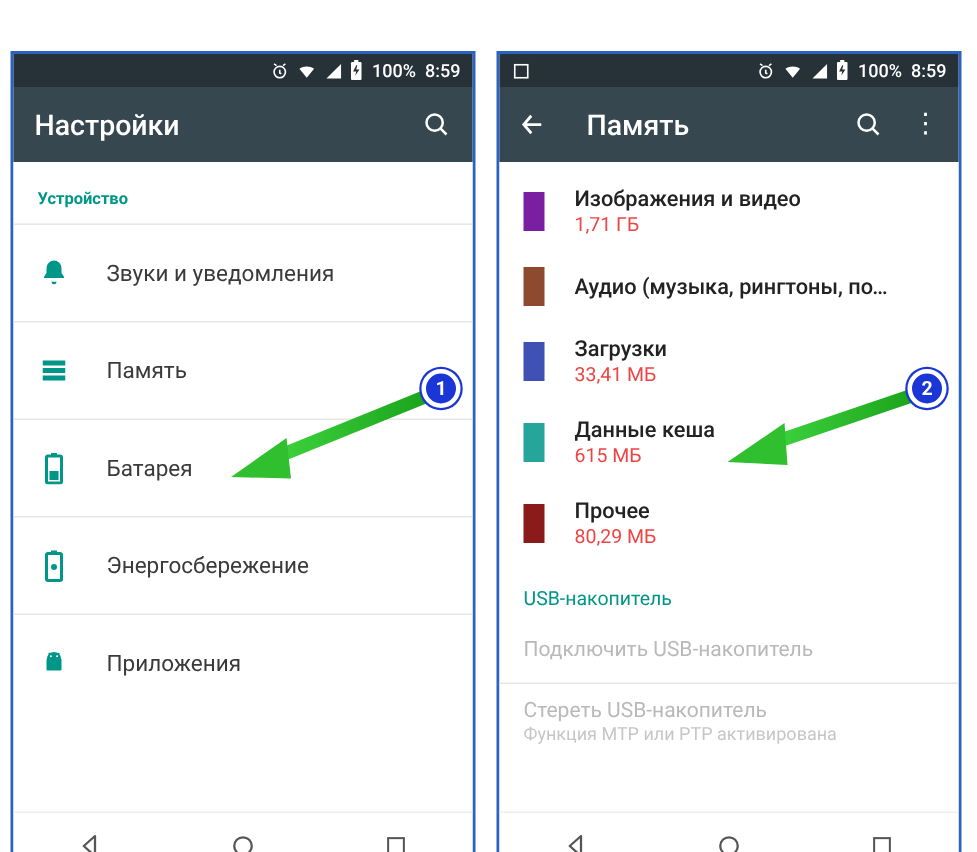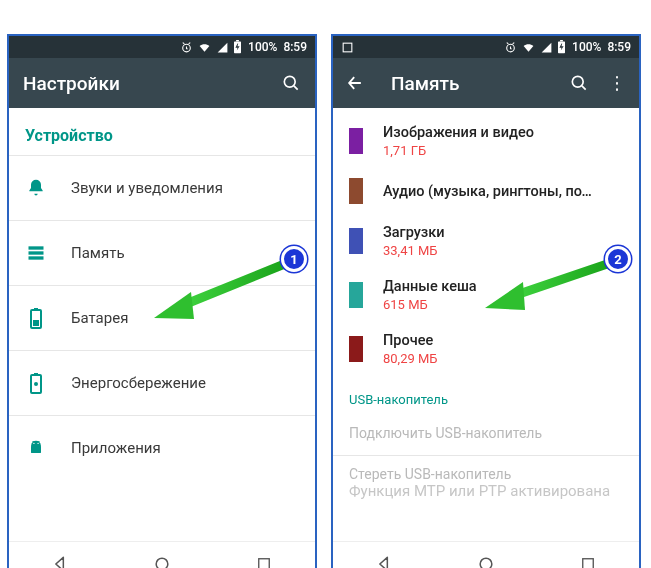--- a/index.html
+++ b/index.html
@@ -64,21 +64,21 @@
 
   
   .content {
     flex: 1;
     overflow: hidden;
     background: #fff;
   }
   .section-header {
     color: #009688;
     font-weight: 700;
-    font-size: 16px;
+    font-size: 11px;
     padding: 18px 16px 10px 16px;
   }
   .divider {
     height: 1px;
     background: #e6e6e6;
     margin: 0 0 0 0;
   }
   .row {
     display: flex;
     align-items: center;
@@ -108,21 +108,21 @@
   .srow .stext .sub { font-size: 13px; color:#ef4444; margin-top:2px;}
   .usb-section {
     color:#009688; font-weight:400; font-size:13px;
     padding: 16px 16px 8px 16px;
   }
   .usb-item {
     padding: 10px 0 4px 16px;
     color:#b9b9b9;
     font-size:14px;
   }
-  .usb-item .sub { font-size: 15px; color:#c6c6c6; }
+  .usb-item .sub { font-size: 12px; color:#c6c6c6; }
 
   
   .navbar {
     height: 44px;
     background: #fff;
     border-top: 1px solid #eee;
     display:flex;
     align-items:center;
     justify-content:space-around;
   }

